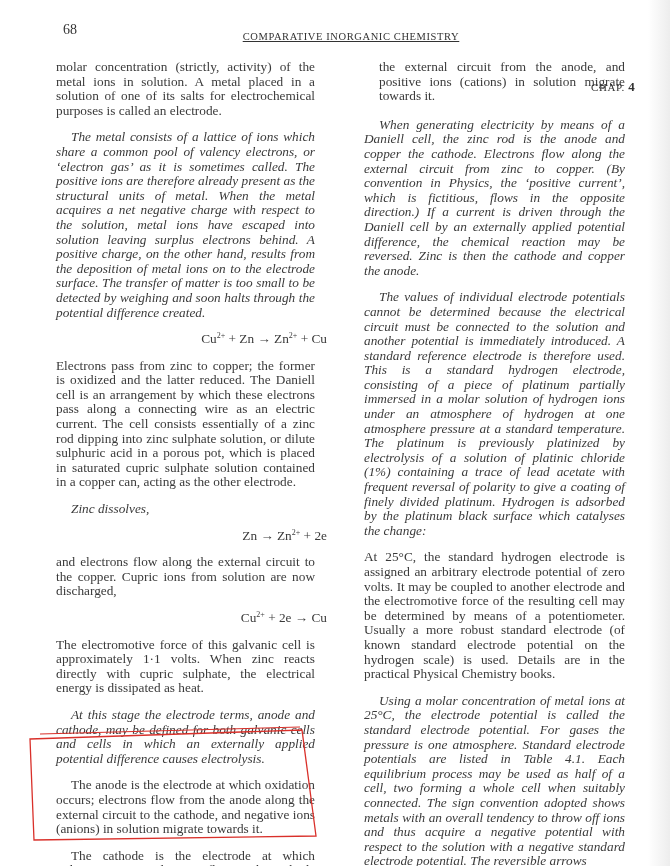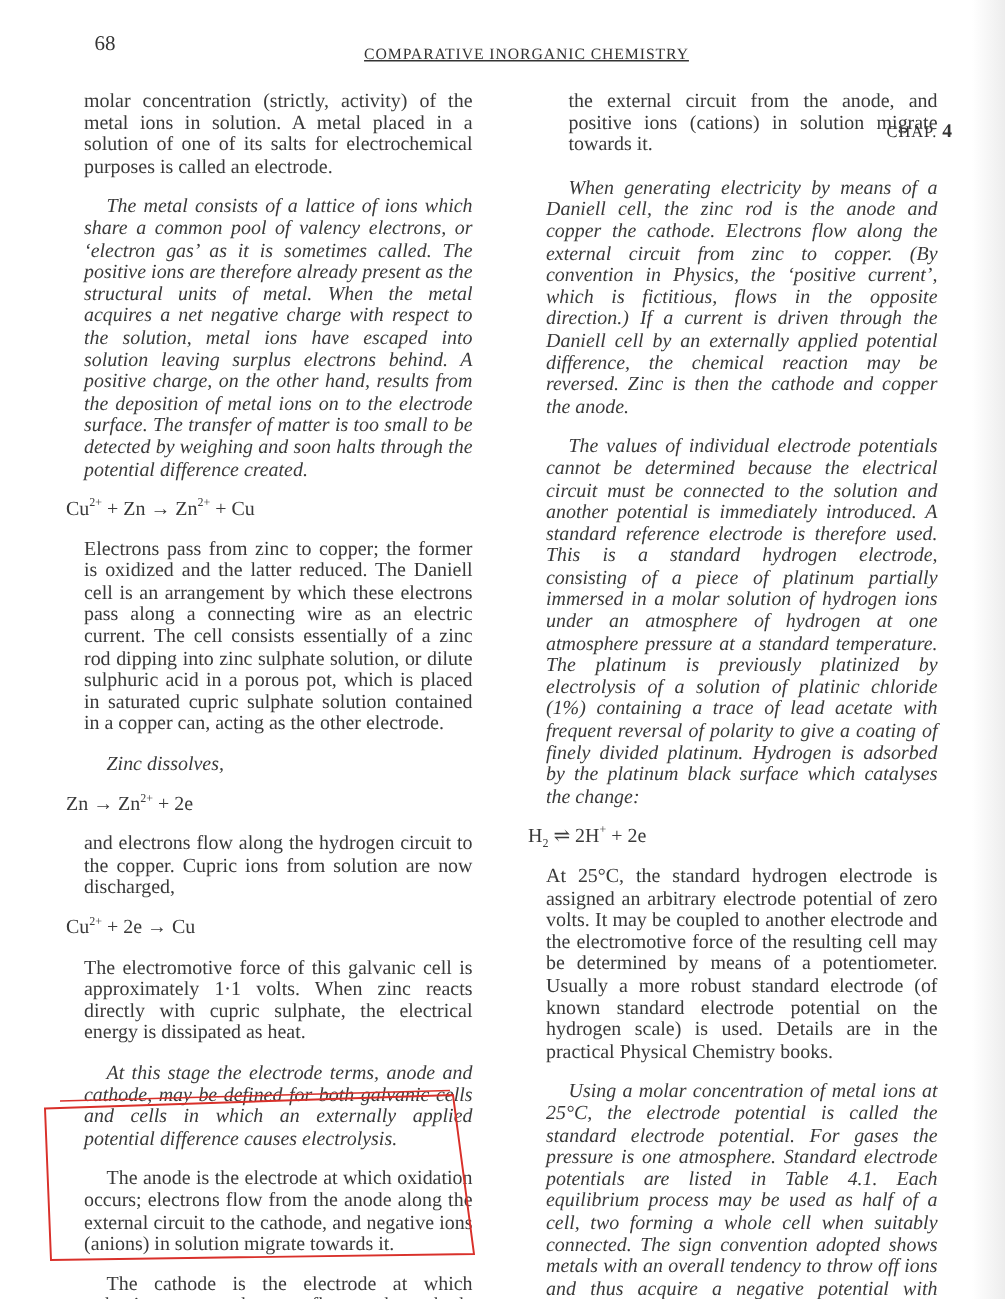--- a/index.html
+++ b/index.html
@@ -31,21 +31,21 @@
 
   .col {
     position: absolute; top: 48px;
     font-size: 13.3px; line-height: 14.6px;
     text-align: justify;
   }
   .col-left { left: 44px; width: 283px; }
   .col-right { left: 352px; width: 285px; }
   .col p { margin: 12px; }
   .col p.indent { text-indent: 15px; font-style: italic; }
-  .col p.eq { text-align: left; margin: 3px 0 3px 0; }
+  .col p.eq { text-align: right; margin: 3px 0 3px 0; }
   .col p.italic { }
   .col p.def { text-indent: 15px; }
   .col p.gap { margin-top: 6px; }
   sup { font-size: 8px; line-height: 0; }
   sub { font-size: 8px; line-height: 0; }
 
   .annotation {
     position: absolute; left: 0; top: 0; width: 670px; height: 866px; pointer-events: none;
   }
 </style>
@@ -60,33 +60,32 @@
   <span class="chap"><span>CHAP.</span> <span class="num">4</span></span>
 </div>
 
 <div class="col col-left">
   <p>molar concentration (strictly, activity) of the metal ions in solution. A metal placed in a solution of one of its salts for electrochemical purposes is called an electrode.</p>
   <p class="indent">The metal consists of a lattice of ions which share a common pool of valency electrons, or ‘electron gas’ as it is sometimes called. The positive ions are therefore already present as the structural units of metal. When the metal acquires a net negative charge with respect to the solution, metal ions have escaped into solution leaving surplus electrons behind. A positive charge, on the other hand, results from the deposition of metal ions on to the electrode surface. The transfer of matter is too small to be detected by weighing and soon halts through the potential difference created.</p>
   <p class="eq"><span>Cu</span><sup>2+</sup><span> + Zn → Zn</span><sup>2+</sup><span> + Cu</span></p>
   <p>Electrons pass from zinc to copper; the former is oxidized and the latter reduced. The Daniell cell is an arrangement by which these electrons pass along a connecting wire as an electric current. The cell consists essentially of a zinc rod dipping into zinc sulphate solution, or dilute sulphuric acid in a porous pot, which is placed in saturated cupric sulphate solution contained in a copper can, acting as the other electrode.</p>
   <p class="indent">Zinc dissolves,</p>
   <p class="eq"><span>Zn → Zn</span><sup>2+</sup><span> + 2e</span></p>
-  <p>and electrons flow along the hydrogen circuit to the copper. Cupric ions from solution are now discharged,</p>
+  <p>and electrons flow along the external circuit to the copper. Cupric ions from solution are now discharged,</p>
   <p class="eq"><span>Cu</span><sup>2+</sup><span> + 2e → Cu</span></p>
   <p>The electromotive force of this galvanic cell is approximately 1·1 volts. When zinc reacts directly with cupric sulphate, the electrical energy is dissipated as heat.</p>
   <p class="indent gap">At this stage the electrode terms, anode and cathode, may be defined for both galvanic cells and cells in which an externally applied potential difference causes electrolysis.</p>
   <p class="italic def gap" style="margin-top:12px;">The anode is the electrode at which oxidation occurs; electrons flow from the anode along the external circuit to the cathode, and negative ions (anions) in solution migrate towards it.</p>
   <p class="italic def gap">The cathode is the electrode at which reduction occurs; electrons flow to the cathode along</p>
 </div>
 
 <div class="col col-right">
   <p class="italic" style="padding-left:15px;">the external circuit from the anode, and positive ions (cations) in solution migrate towards it.</p>
   <p class="indent" style="margin-top:14px;">When generating electricity by means of a Daniell cell, the zinc rod is the anode and copper the cathode. Electrons flow along the external circuit from zinc to copper. (By convention in Physics, the ‘positive current’, which is fictitious, flows in the opposite direction.) If a current is driven through the Daniell cell by an externally applied potential difference, the chemical reaction may be reversed. Zinc is then the cathode and copper the anode.</p>
   <p class="indent">The values of individual electrode potentials cannot be determined because the electrical circuit must be connected to the solution and another potential is immediately introduced. A standard reference electrode is therefore used. This is a standard hydrogen electrode, consisting of a piece of platinum partially immersed in a molar solution of hydrogen ions under an atmosphere of hydrogen at one atmosphere pressure at a standard temperature. The platinum is previously platinized by electrolysis of a solution of platinic chloride (1%) containing a trace of lead acetate with frequent reversal of polarity to give a coating of finely divided platinum. Hydrogen is adsorbed by the platinum black surface which catalyses the change:</p>
-  <p class="eq"><span>H</span><sub>2</sub><span> ⇌ 2H</span><sup>+</sup><span> + 2e</span></p>
   <p>At 25°C, the standard hydrogen electrode is assigned an arbitrary electrode potential of zero volts. It may be coupled to another electrode and the electromotive force of the resulting cell may be determined by means of a potentiometer. Usually a more robust standard electrode (of known standard electrode potential on the hydrogen scale) is used. Details are in the practical Physical Chemistry books.</p>
   <p class="indent gap">Using a molar concentration of metal ions at 25°C, the electrode potential is called the standard electrode potential. For gases the pressure is one atmosphere. Standard electrode potentials are listed in Table 4.1. Each equilibrium process may be used as half of a cell, two forming a whole cell when suitably connected. The sign convention adopted shows metals with an overall tendency to throw off ions and thus acquire a negative potential with respect to the solution with a negative standard electrode potential. The reversible arrows</p>
 </div>
 
 <svg class="annotation" viewBox="0 0 670 866">
   <polygon points="30,739 302,730 316,836 34,840" fill="none" stroke-width="1.3" stroke="#d9302a"></polygon>
   <line x1="40" y1="734" x2="300" y2="727" stroke-width="1.1" stroke="#d9302a"></line>
 </svg>
 
 </body></html>

